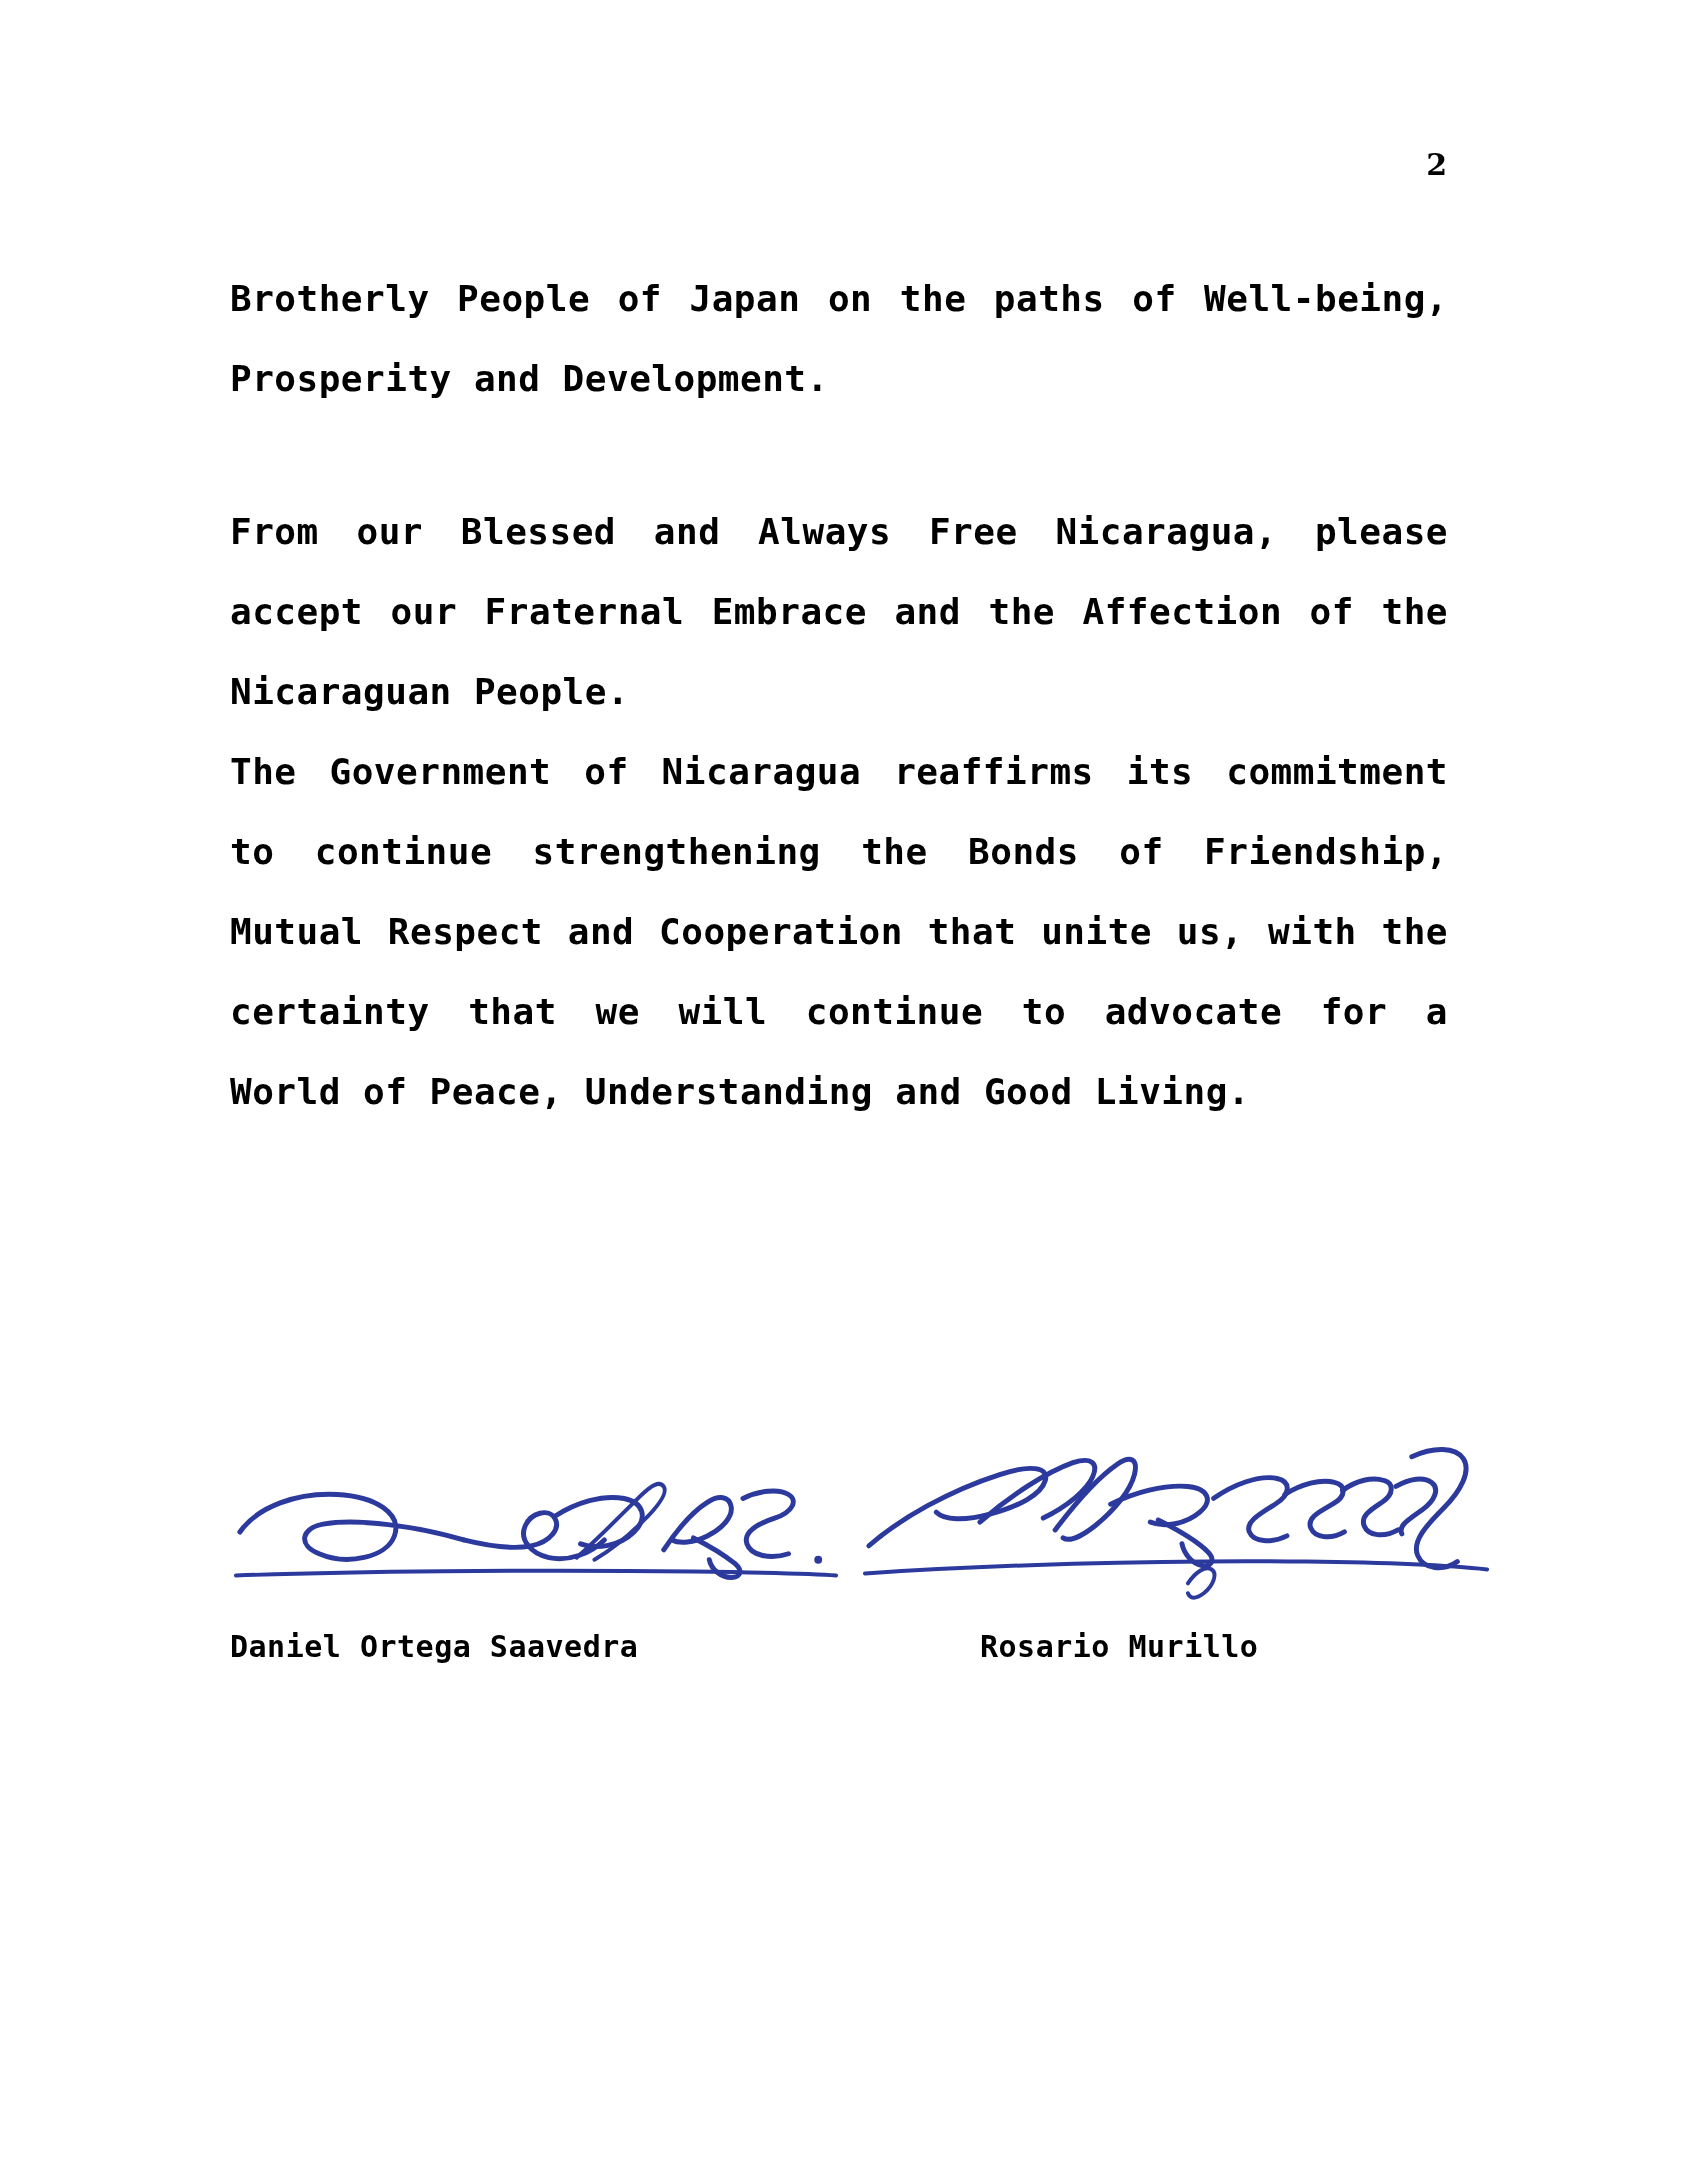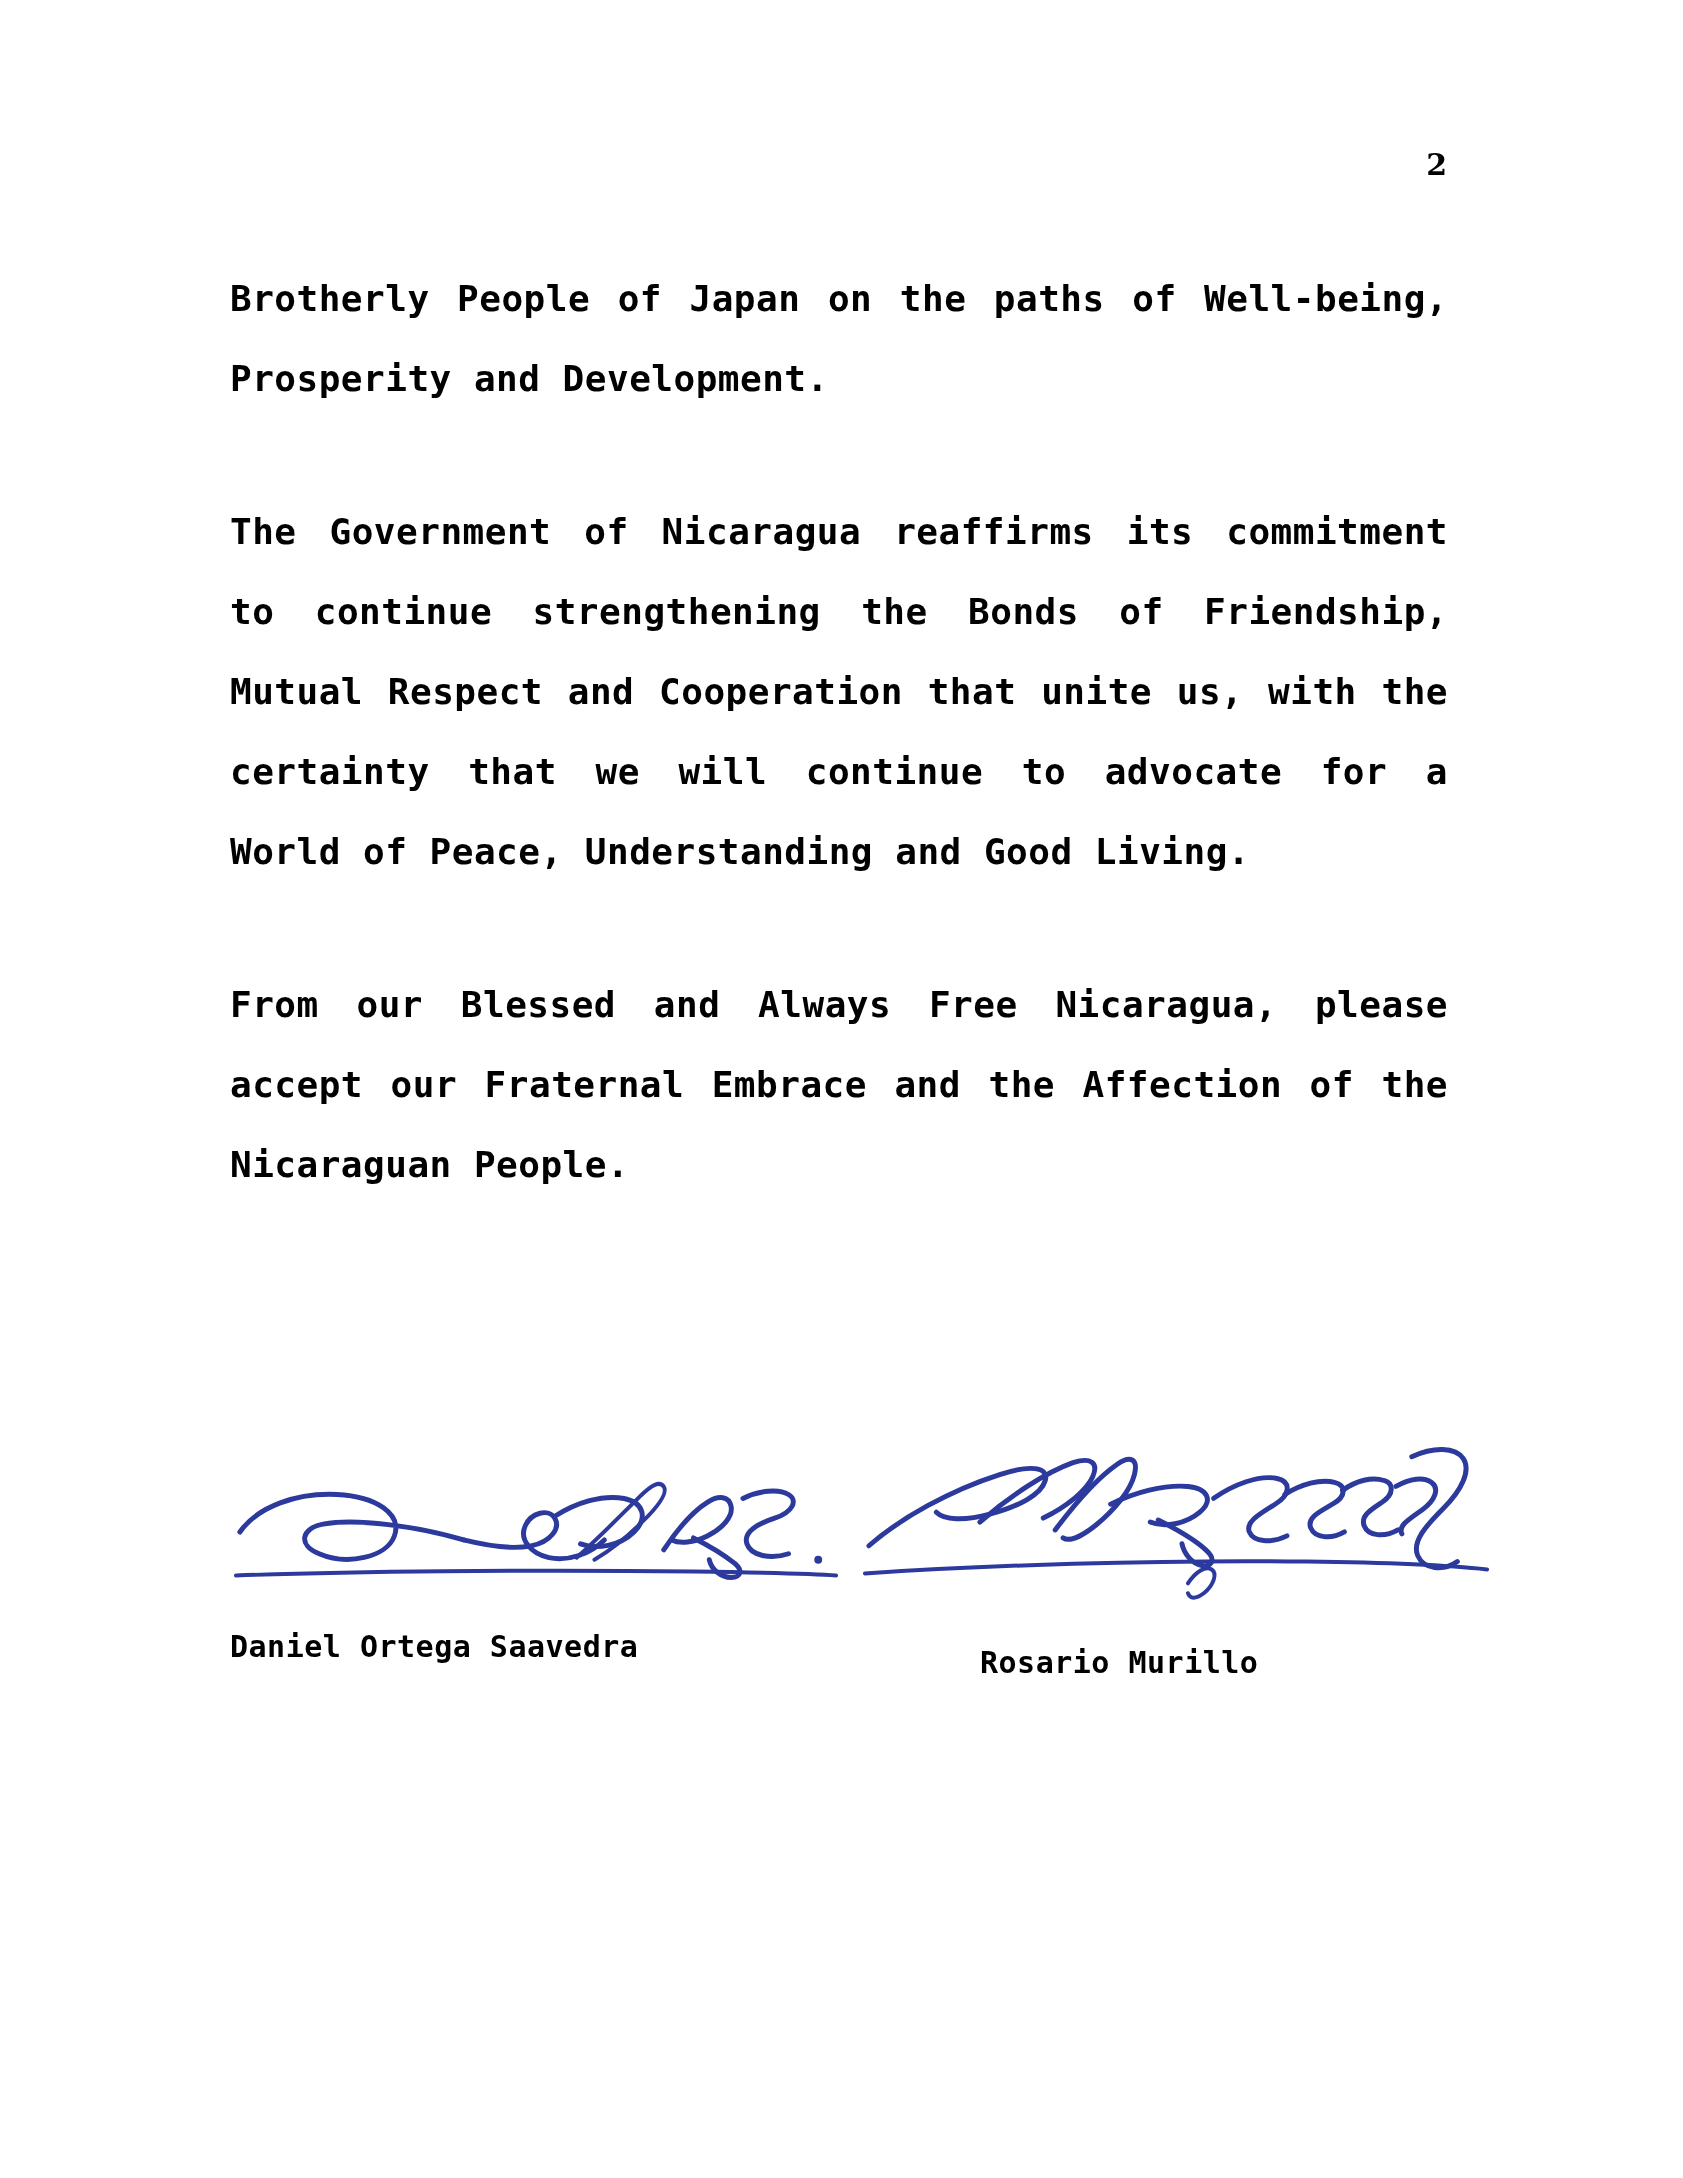--- a/index.html
+++ b/index.html
@@ -97,34 +97,34 @@
     font-weight: bold;
     letter-spacing: 0.5px;
     white-space: nowrap;
   }
   .name-left {
     left: 230px;
     top: 0;
   }
   .name-right {
     left: 980px;
-    top: 16px;
+    top: 0;
   }
 </style>
 </head>
 <body>
 
 <div class="page">
 
   <div class="page-number">2</div>
 
   <div class="body-text">
     <p class="para">Brotherly People of Japan on the paths of Well-being, Prosperity and Development.</p>
+    <p class="para last">From our Blessed and Always Free Nicaragua, please accept our Fraternal Embrace and the Affection of the Nicaraguan People.</p>
     <p class="para">The Government of Nicaragua reaffirms its commitment to continue strengthening the Bonds of Friendship, Mutual Respect and Cooperation that unite us, with the certainty that we will continue to advocate for a World of Peace, Understanding and Good Living.</p>
-    <p class="para last">From our Blessed and Always Free Nicaragua, please accept our Fraternal Embrace and the Affection of the Nicaraguan People.</p>
   </div>
 
   <div class="signature-block">
 
     <div class="sig sig-left">
       <svg viewBox="0 0 620 160" preserveAspectRatio="none" aria-hidden="true">
         <g fill="none" stroke="#2b3a9c" stroke-linecap="round" stroke-linejoin="round">
           <path d="M12 78 C30 52 70 38 110 40 C150 42 176 60 168 82 C160 104 120 112 92 100 C70 91 74 74 96 70 C130 64 190 72 238 86" stroke-width="5"></path>
           <path d="M238 86 C262 92 286 96 306 92 C326 88 336 74 330 64 C324 54 306 58 300 72 C294 86 306 100 324 104 C344 108 366 100 380 86" stroke-width="5"></path>
           <path d="M330 62 C352 48 378 40 400 44 C420 48 424 64 410 78 C396 92 372 96 356 90" stroke-width="5"></path>

